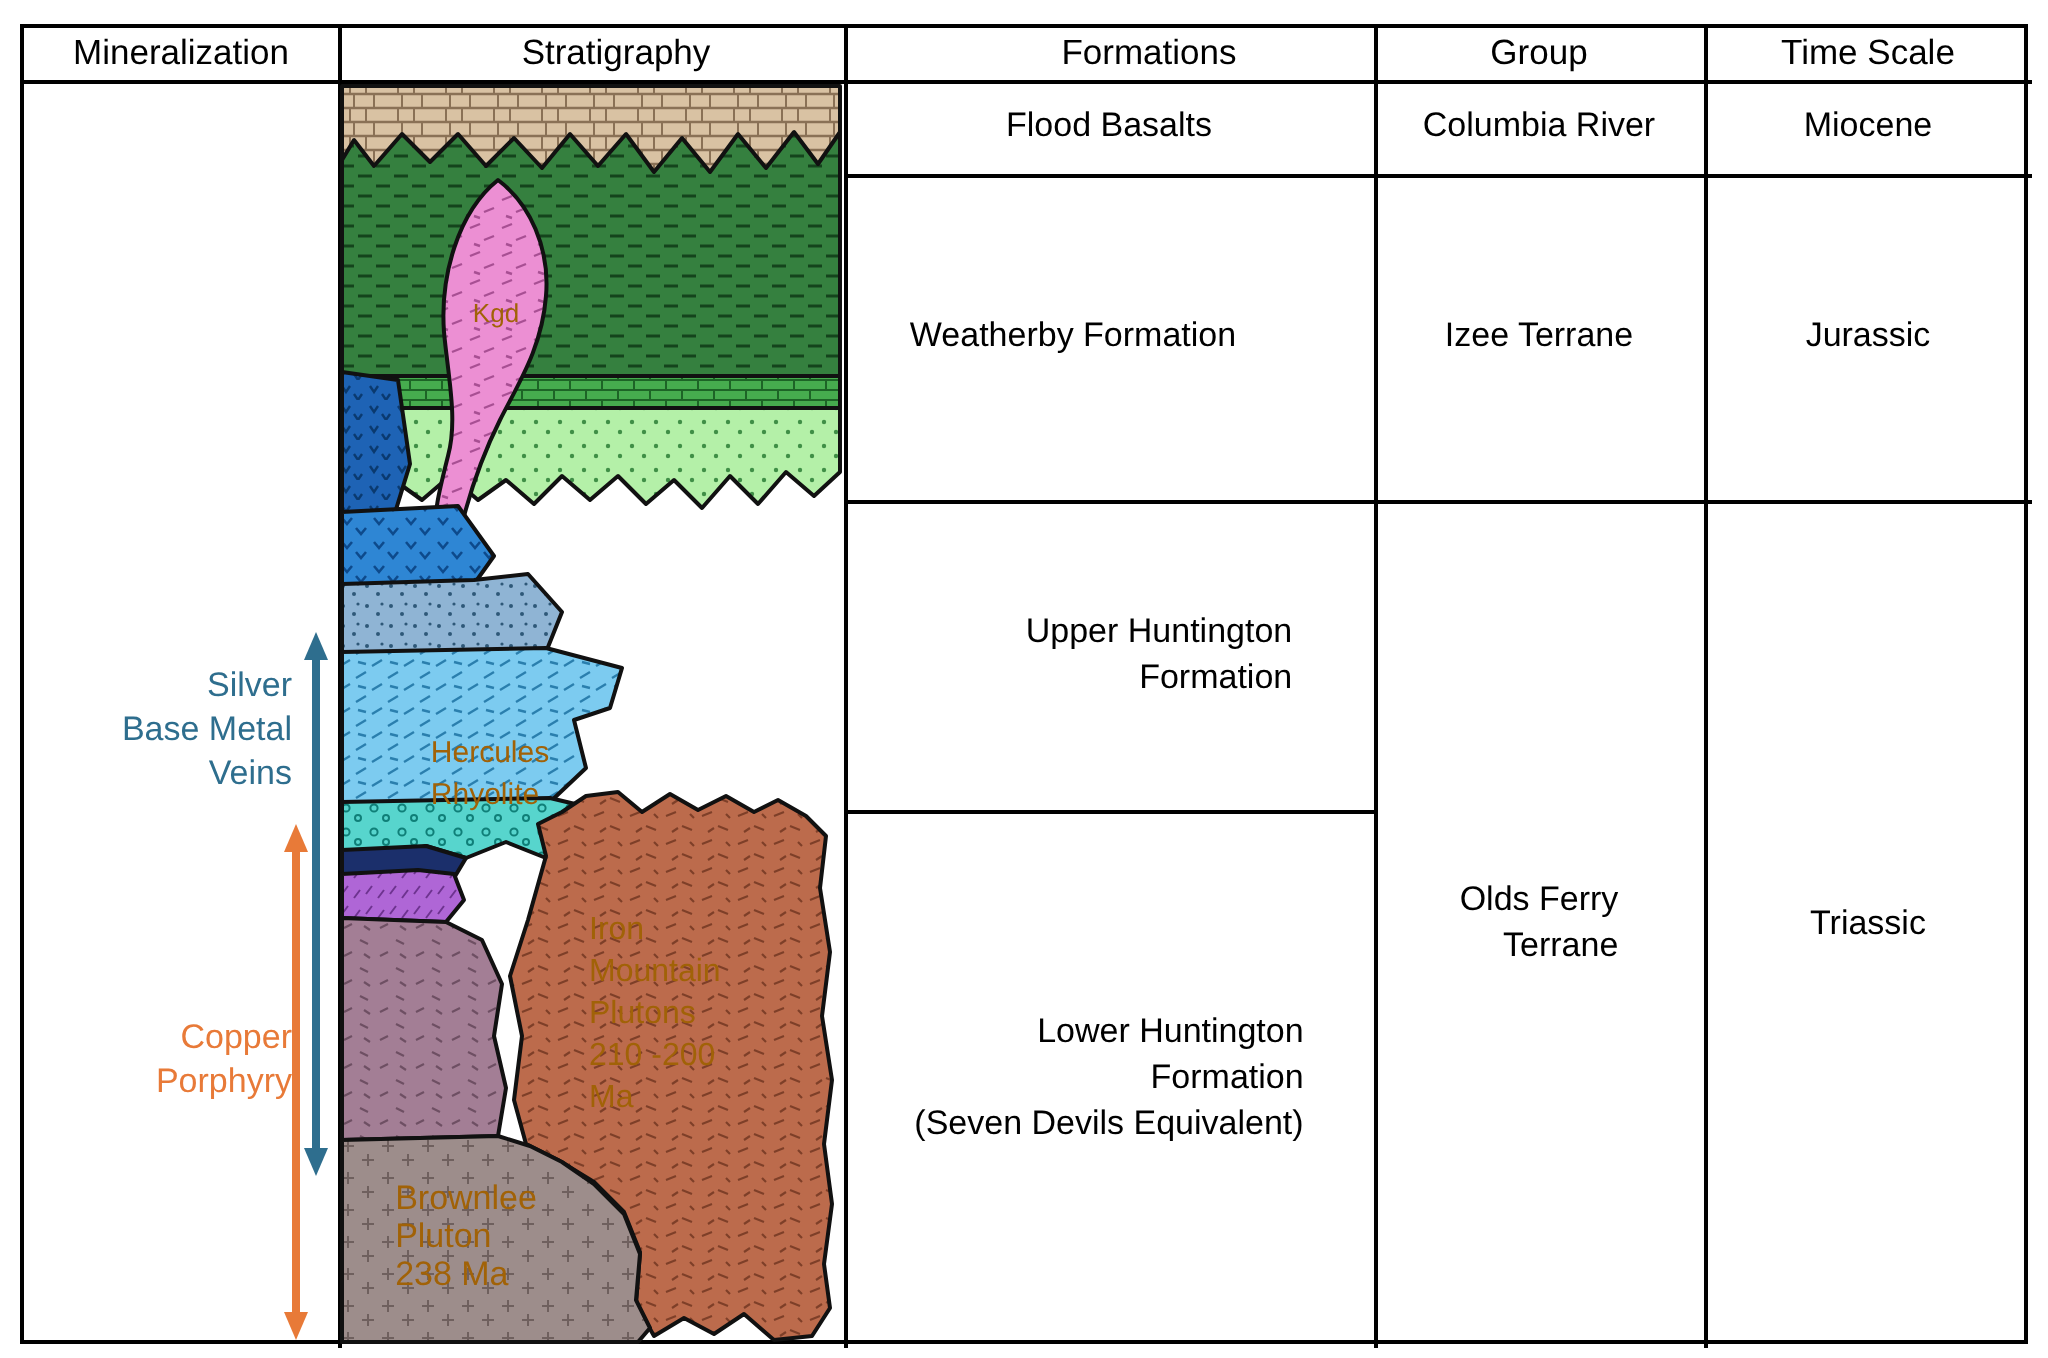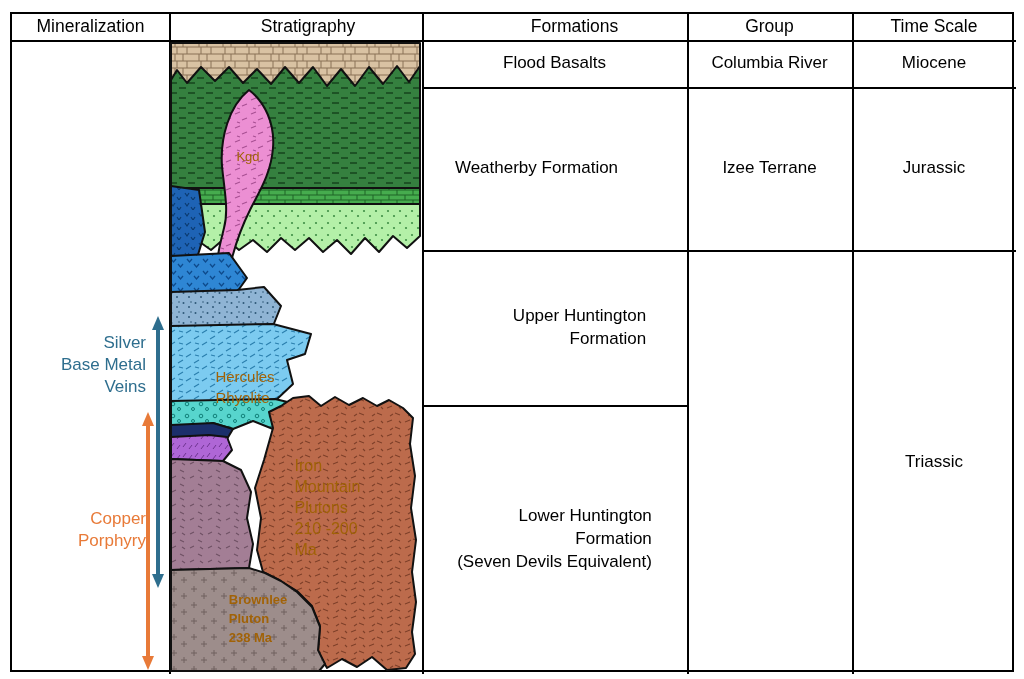--- a/index.html
+++ b/index.html
@@ -12,21 +12,21 @@
   .cell  { position:absolute; display:flex; align-items:center; justify-content:center;
            text-align:right; font-size:17px; line-height:1.35; white-space:pre-line; }
   .hdr   { font-size:17.5px; }
   .strat-area { position:absolute; left:157px; top:26px; width:253px; height:634px; }
   .strat-label { position:absolute; transform:translate(-50%,-50%); color:#a16207;
                  white-space:pre-line; }
   .lbl-kgd      { left:79px;  top:117px; font-size:13px;  line-height:16px; }
   .lbl-hercules { left:76px;  top:319px; font-size:15px;  line-height:21px;margin-top:28px; }
   .lbl-tuff     { left:50px;  top:466px; font-size:12.5px; line-height:17px; }
   .lbl-iron     { left:168px; top:467px; font-size:16px; line-height:21px; }
-  .lbl-brownlee { left:89px;  top:578px; font-size:13px; line-height:19px;font-weight:bold; }
+  .lbl-brownlee { left:64px;  top:578px; font-size:17px; line-height:19px; }
   .mineral-svg { position:absolute; left:0; top:26px; }
   .min-text { position:absolute; width:126px; left:8px; text-align:right;
               white-space:pre-line; font-size:17px; line-height:22px; }
   .silver { top:318px; color:#2E6E8E; }
   .copper { top:494px; color:#E87A38; }
 </style>
 </head>
 <body>
 
 <div class="diagram">
@@ -164,18 +164,20 @@
   <div class="cell" style="left:410px;top:26px;width:265px;height:47px">Flood Basalts</div>
   <div class="cell" style="left:392px;top:73px;width:265px;height:163px">Weatherby Formation</div>
   <div class="cell" style="left:410px;top:236px;width:315px;height:155px">Upper Huntington
 Formation</div>
   <div class="cell" style="left:410px;top:391px;width:265px;height:269px">Lower Huntington
 Formation
 (Seven Devils Equivalent)</div>
 
   <div class="cell" style="left:675px;top:26px;width:165px;height:47px">Columbia River</div>
   <div class="cell" style="left:675px;top:73px;width:165px;height:163px">Izee Terrane</div>
+  <div class="cell" style="left:675px;top:236px;width:165px;height:424px">Olds Ferry
+Terrane</div>
 
   <div class="cell" style="left:840px;top:26px;width:164px;height:47px">Miocene</div>
   <div class="cell" style="left:840px;top:73px;width:164px;height:163px">Jurassic</div>
   <div class="cell" style="left:840px;top:236px;width:164px;height:424px">Triassic</div>
 
 </div>
 
 </body></html>

